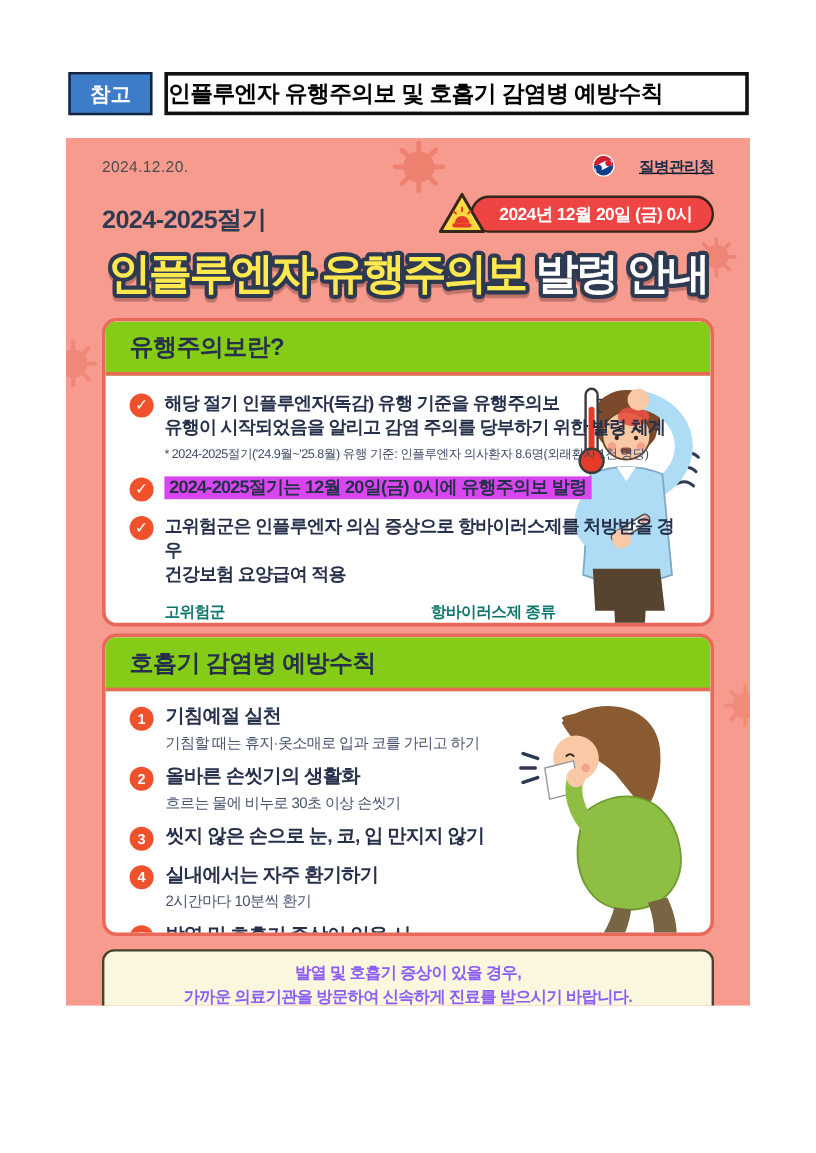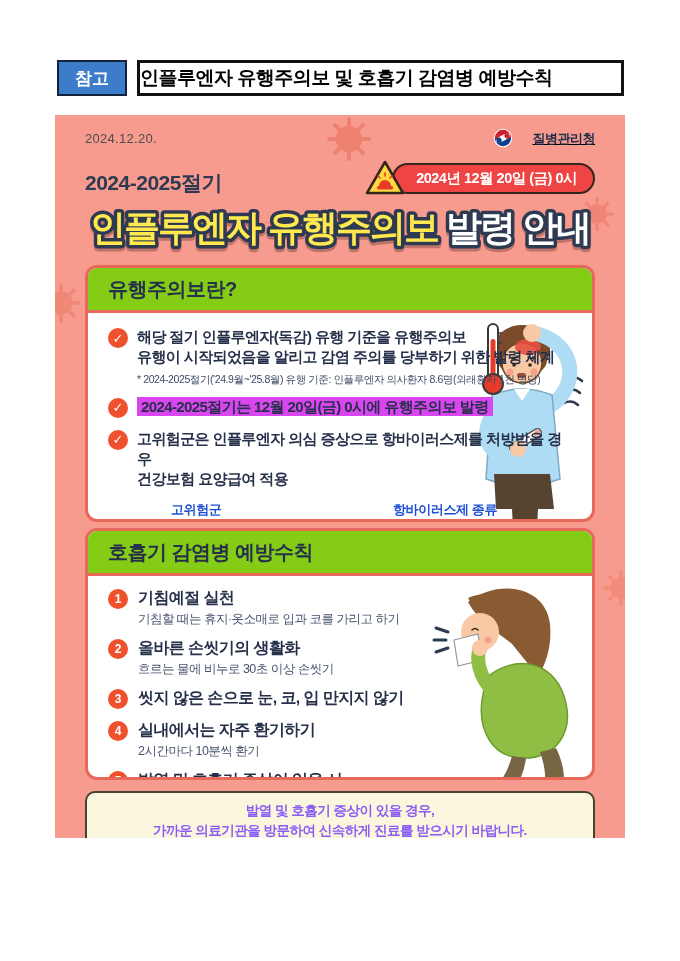--- a/index.html
+++ b/index.html
@@ -42,21 +42,21 @@
   .check-item { display:flex; gap:9px; margin-bottom:11px; position:relative; z-index:3; }
   .check-circle { flex:0 0 auto; width:20px; height:20px; border-radius:50%; background:#f0512d;
     color:#fff; font-size:13px; font-weight:bold; display:flex; align-items:center; justify-content:center; margin-top:1px; }
   .check-text { font-size:15px; font-weight:bold; color:#26304a; line-height:1.35; letter-spacing:-0.6px; }
   .check-text .line { display:block; }
   .check-note { display:block; font-size:10.5px; font-weight:normal; color:#3e4a64; margin-top:4px; letter-spacing:-0.4px; }
   .hl { background:#d946ef; padding:1px 4px; }
 
   .cols { display:flex; margin:12px 0 0 29px; position:relative; z-index:3; }
   .col1 { width:222px; }
-  .col h4 { font-size:13px; font-weight:bold; color:#1d4ed8; margin-bottom:4px; letter-spacing:-0.4px;margin-left:34px; }
+  .col h4 { font-size:13px; font-weight:bold; color:#0f766e; margin-bottom:4px; letter-spacing:-0.4px; }
 
   .num-item { display:flex; gap:10px; margin-bottom:11px; position:relative; z-index:3; }
   .num-circle { flex:0 0 auto; width:20px; height:20px; border-radius:50%; background:#f0512d;
     color:#fff; font-size:12px; font-weight:bold; display:flex; align-items:center; justify-content:center; margin-top:1px; }
   .num-title { font-size:16px; font-weight:bold; color:#26304a; line-height:1.3; letter-spacing:-0.6px; }
   .num-title .line { display:block; }
   .num-sub { display:block; font-size:12.5px; font-weight:normal; color:#46526c; margin-top:2px; letter-spacing:-0.5px; }
 
   .illu { position:absolute; z-index:1; }
   .illu-man { right:2px; top:6px; }

